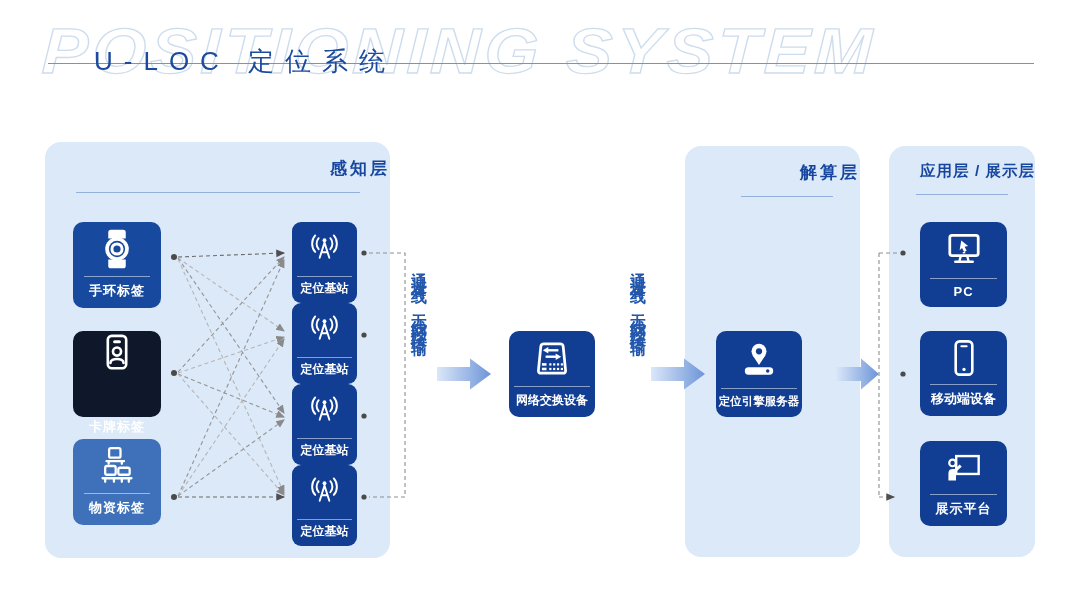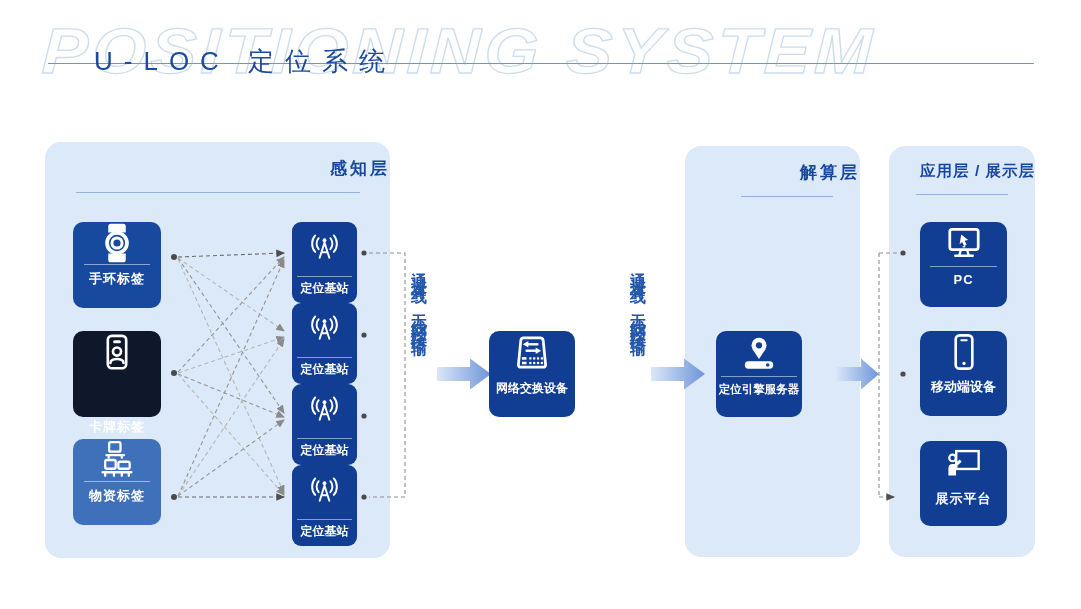--- a/index.html
+++ b/index.html
@@ -26,35 +26,35 @@
   .p4 .panel-title{font-size:15.5px;letter-spacing:1px;}
   .panel-divider{height:1px;background:#93b1da;margin:12px auto 0;}
   .p1 .panel-divider{width:284px;}
   .p2 .panel-divider,.p3 .panel-divider,.p4 .panel-divider{width:92px;}
 
   
   .node{position:absolute;border-radius:10px;display:flex;flex-direction:column;
         align-items:center;color:#fff;z-index:3;}
   .node-icon{flex:1;display:flex;align-items:center;justify-content:center;width:100%;}
   .node-divider{height:1px;background:rgba(255,255,255,.5);width:76%;}
-  .node-label{font-size:13px;font-weight:bold;padding:5px 0 20px;letter-spacing:1px;white-space:nowrap;}
+  .node-label{font-size:13px;font-weight:bold;padding:5px 0 8px;letter-spacing:1px;white-space:nowrap;}
 
   .tag{left:73px;width:88px;height:86px;background:#174a9e;}
   .tag-1{top:222px;}
   .tag-2{top:331px;background:#0f172a;gap:20px;}
   .tag-3{top:439px;background:#3e71b9;}
 
   .station{left:292px;width:65px;height:81px;background:#113e92;border-radius:9px;}
   .station .node-label{font-size:12px;padding:3px 0 6px;letter-spacing:0;}
   .station .node-divider{width:84%;}
   .st-1{top:222px}.st-2{top:303px}.st-3{top:384px}.st-4{top:465px}
 
   .device{width:86px;height:86px;background:#113e92;}
   .device .node-divider{width:88%;}
-  .dev-switch{left:489px;top:331px;}
+  .dev-switch{left:509px;top:331px;}
   .dev-switch .node-label{font-size:12px;letter-spacing:0;}
   .dev-server{left:716px;top:331px;}
   .dev-server .node-label{font-size:11.5px;letter-spacing:0;}
 
   .app{left:920px;width:87px;height:85px;background:#113e92;}
   .app-1{top:222px}.app-2{top:331px}.app-3{top:441px}
   .app-2 .node-label{font-size:13px;letter-spacing:0;}
 
   
   .overlay{position:absolute;left:0;top:0;width:1081px;height:609px;pointer-events:none;z-index:2;}

